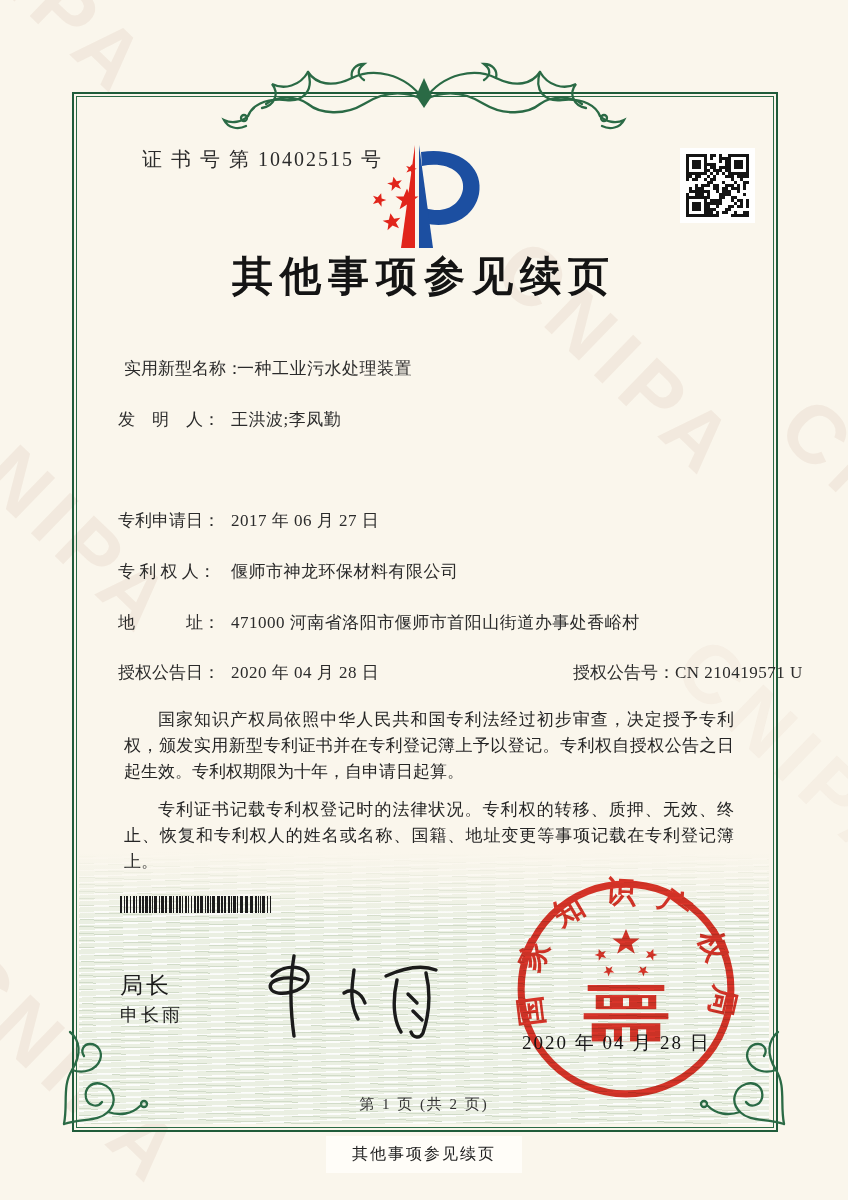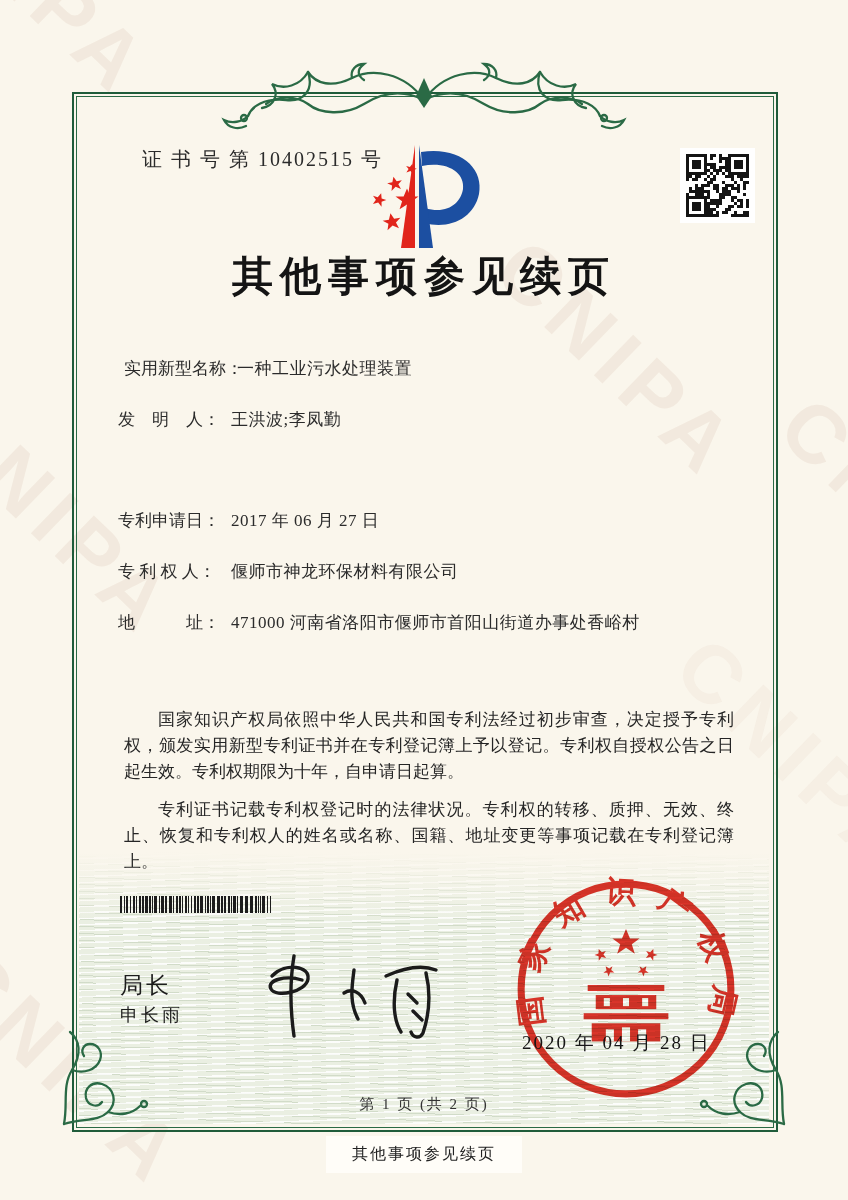--- a/index.html
+++ b/index.html
@@ -594,20 +594,26 @@
     <span class="lbl">发　明　人：</span><span class="val">王洪波;李凤勤</span>
   </div>
   <div class="field" style="top:509px;">
     <span class="lbl">专利申请日：</span><span class="val">2017 年 06 月 27 日</span>
   </div>
   <div class="field" style="top:560px;">
     <span class="lbl">专 利 权 人：</span><span class="val">偃师市神龙环保材料有限公司</span>
   </div>
   <div class="field" style="top:611px;">
     <span class="lbl">地　　　址：</span><span class="val">471000 河南省洛阳市偃师市首阳山街道办事处香峪村</span>
+  </div>
+  <div class="field" style="top:661px;">
+    <span class="lbl">授权公告日：</span><span class="val">2020 年 04 月 28 日</span>
+    <span class="grant2">
+      <span>授权公告号：</span><span class="val">CN 210419571 U</span>
+    </span>
   </div>
 
   <div class="paras">
     <p>国家知识产权局依照中华人民共和国专利法经过初步审查，决定授予专利权，颁发实用新型专利证书并在专利登记簿上予以登记。专利权自授权公告之日起生效。专利权期限为十年，自申请日起算。</p>
     <p>专利证书记载专利权登记时的法律状况。专利权的转移、质押、无效、终止、恢复和专利权人的姓名或名称、国籍、地址变更等事项记载在专利登记簿上。</p>
   </div>
 
   <div class="barcode">
       <div class="bar" style="width: 2px; margin-right: 2px;"></div>
       <div class="bar" style="width: 1px; margin-right: 1px;"></div>

